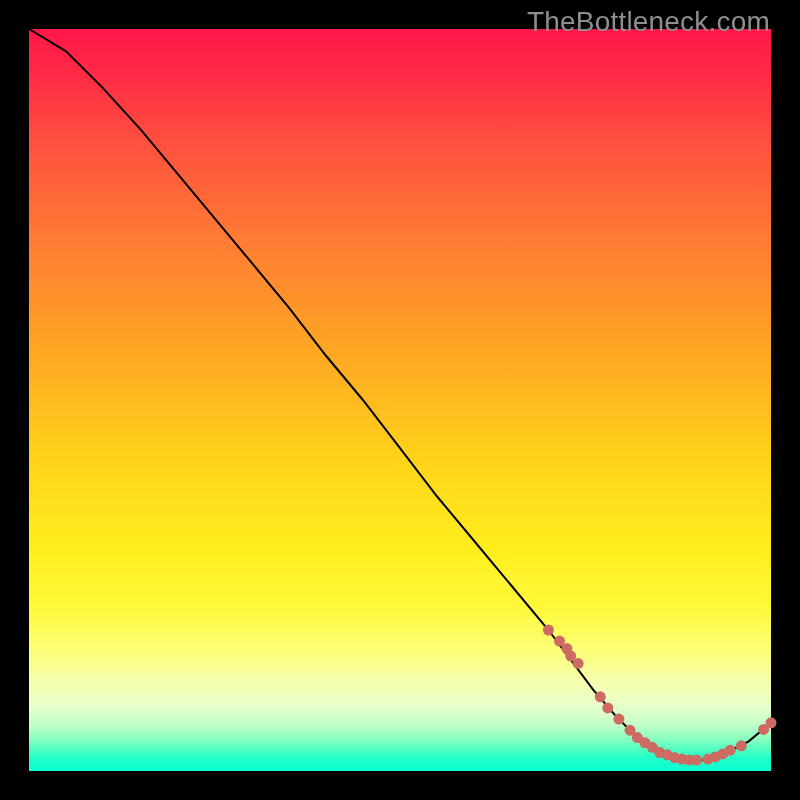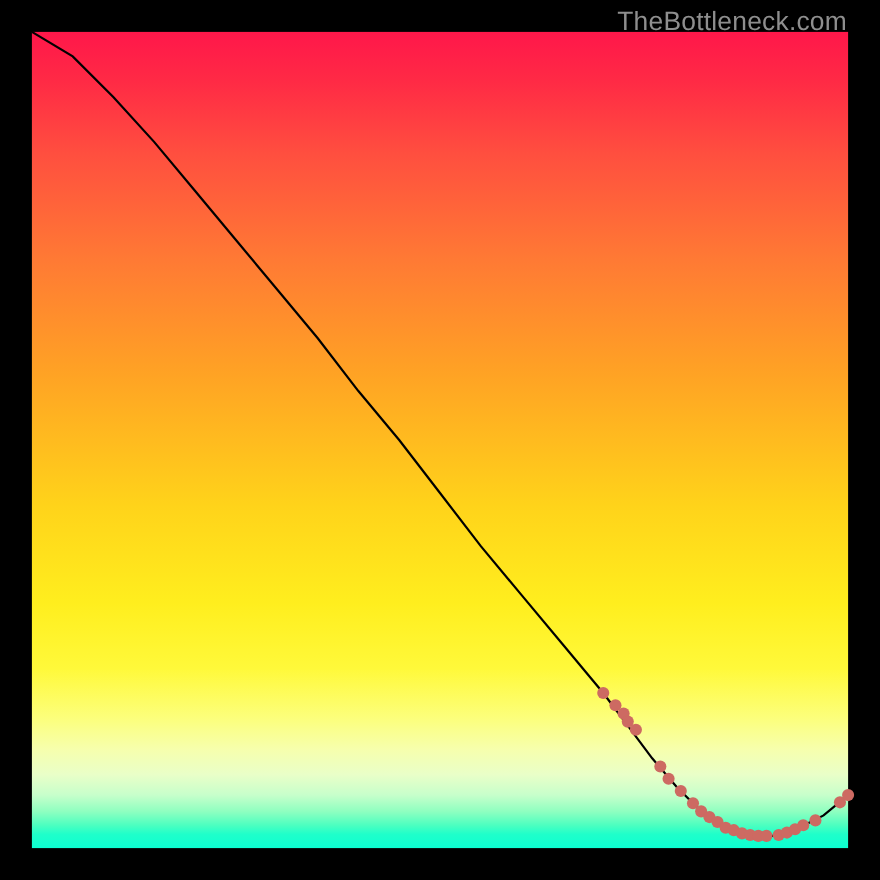--- a/index.html
+++ b/index.html
@@ -36,21 +36,21 @@
       #4cffc0 97.2%,
       #1fffca 98.3%,
       #0cffd2 100%
     );
   }
   .watermark {
     position: absolute;
     top: 6px;
     right: 30px;
     color: #8e8e8e;
-    font-size: 24px;
+    font-size: 28px;
     font-weight: 500;
     letter-spacing: 0.2px;
     user-select: none;
   }
   svg.line-overlay {
     position: absolute;
     left: 29px;
     top: 29px;
     width: 742px;
     height: 742px;

